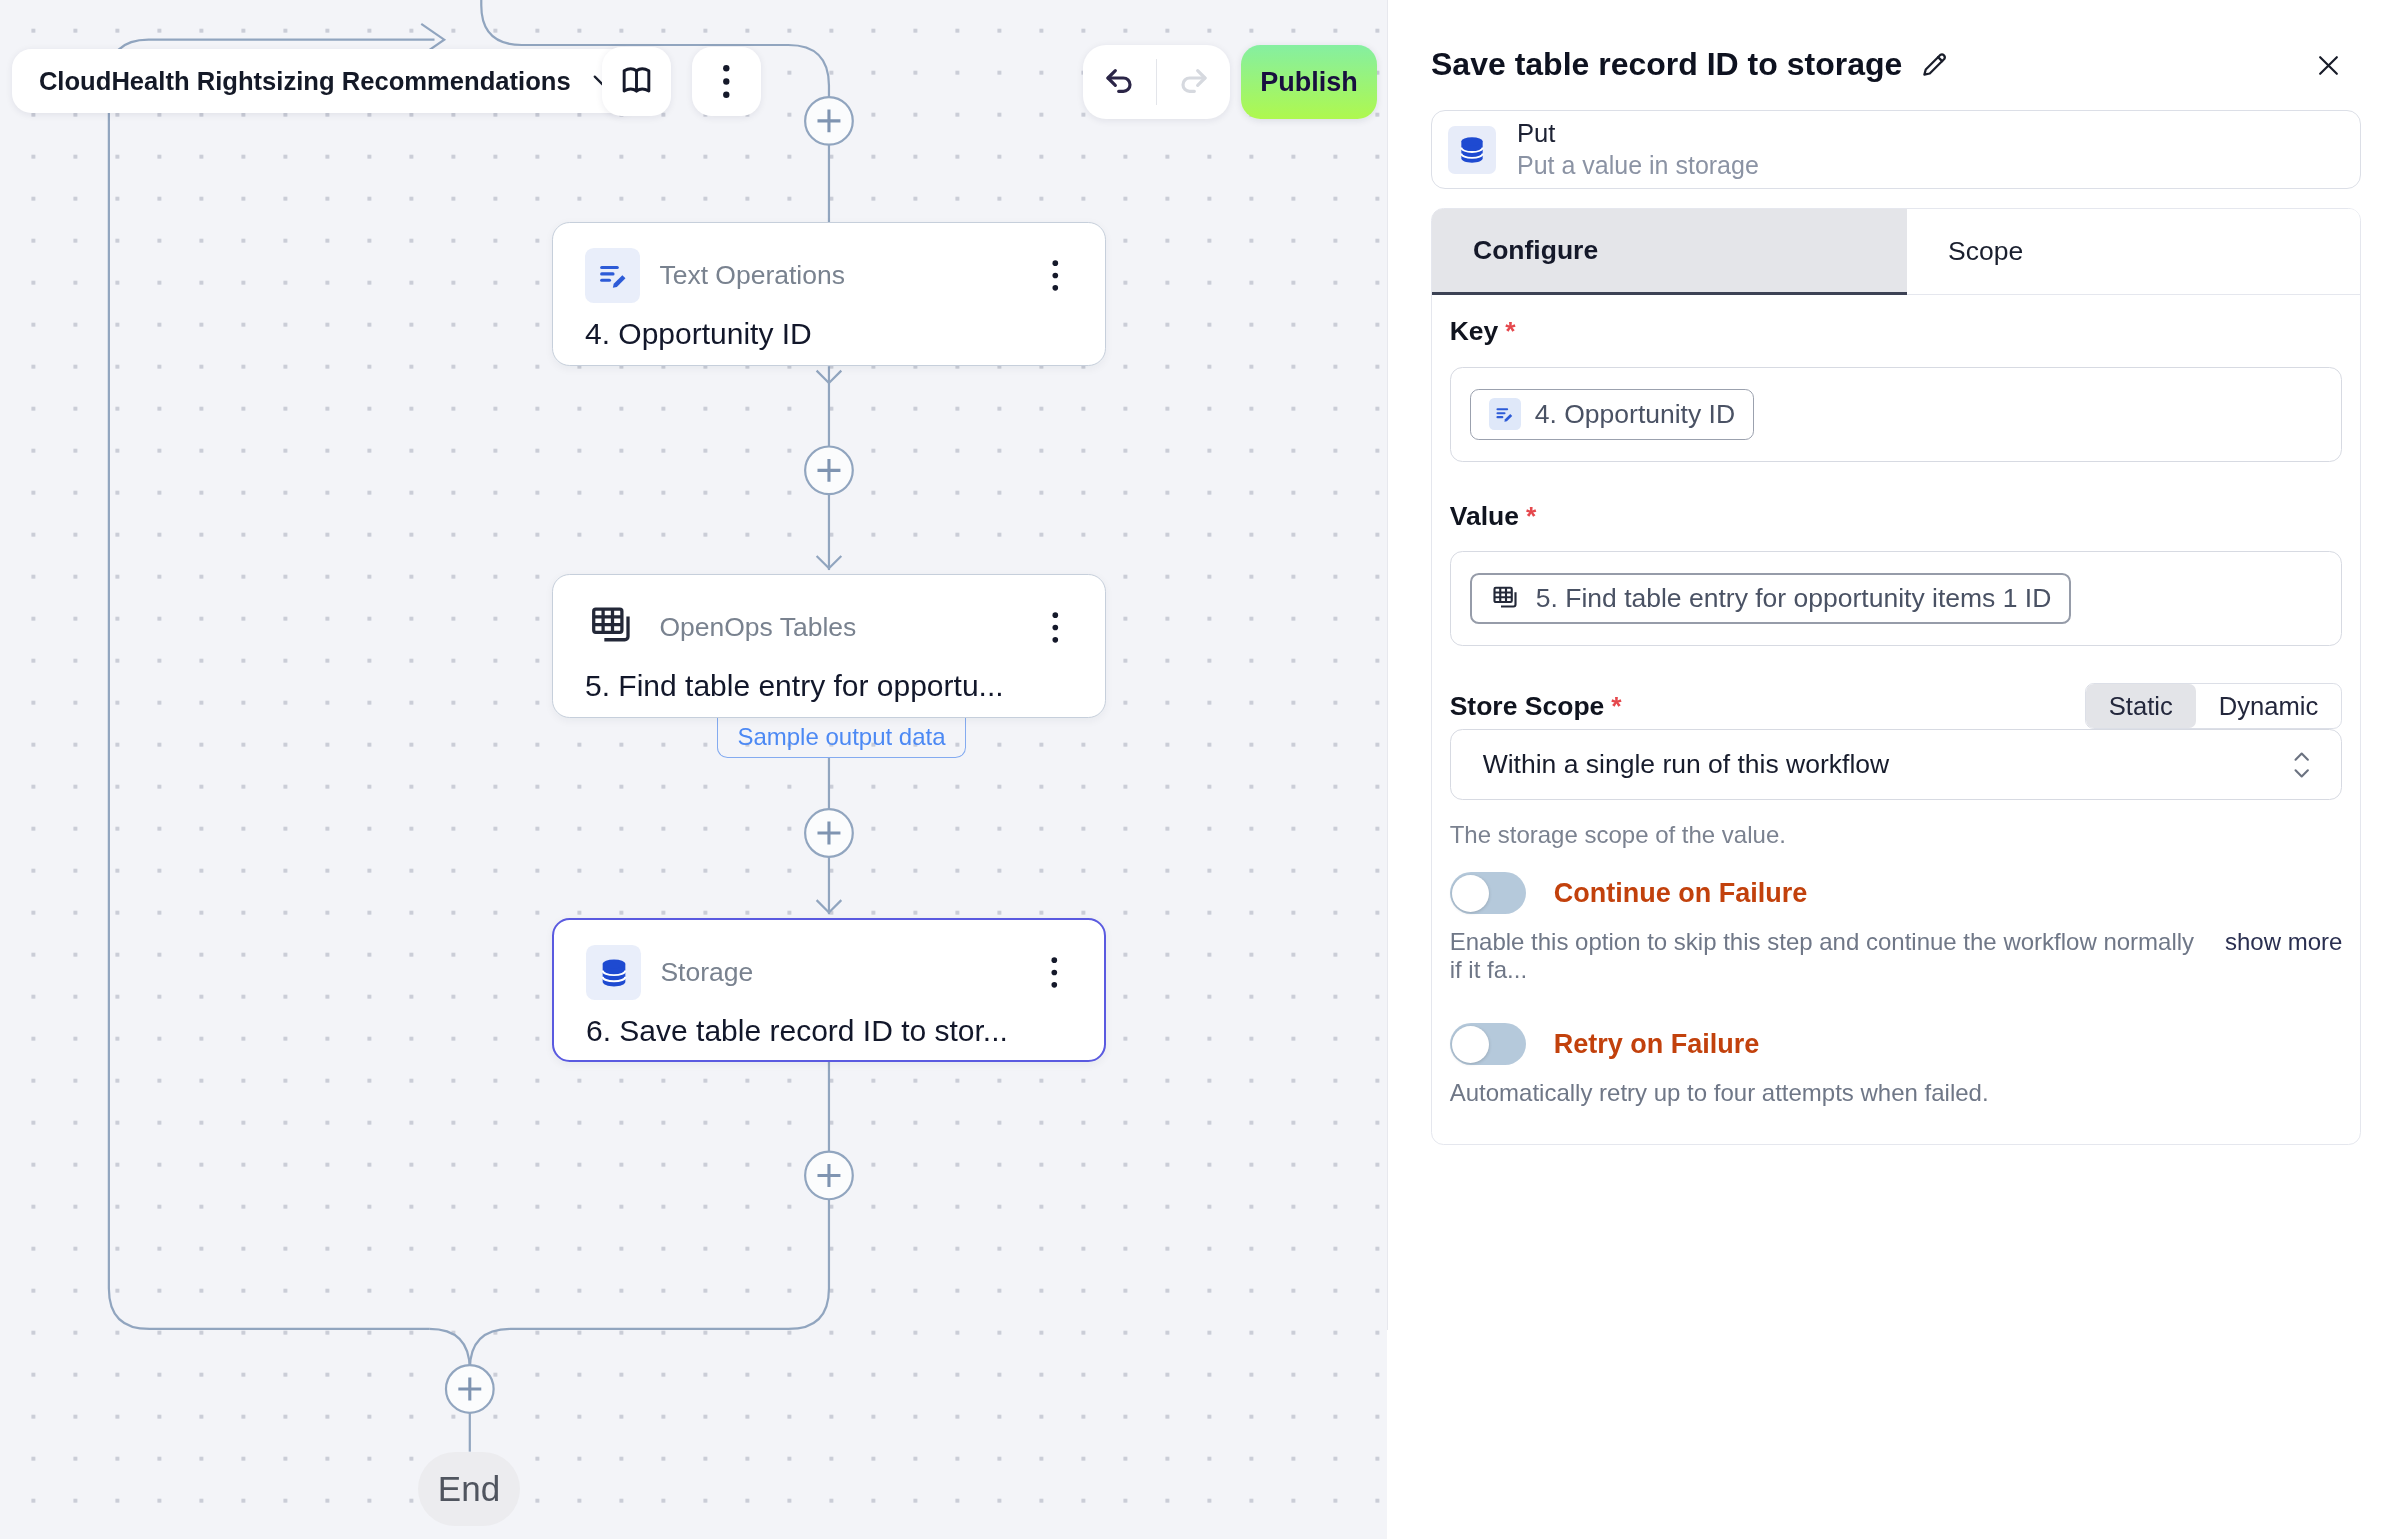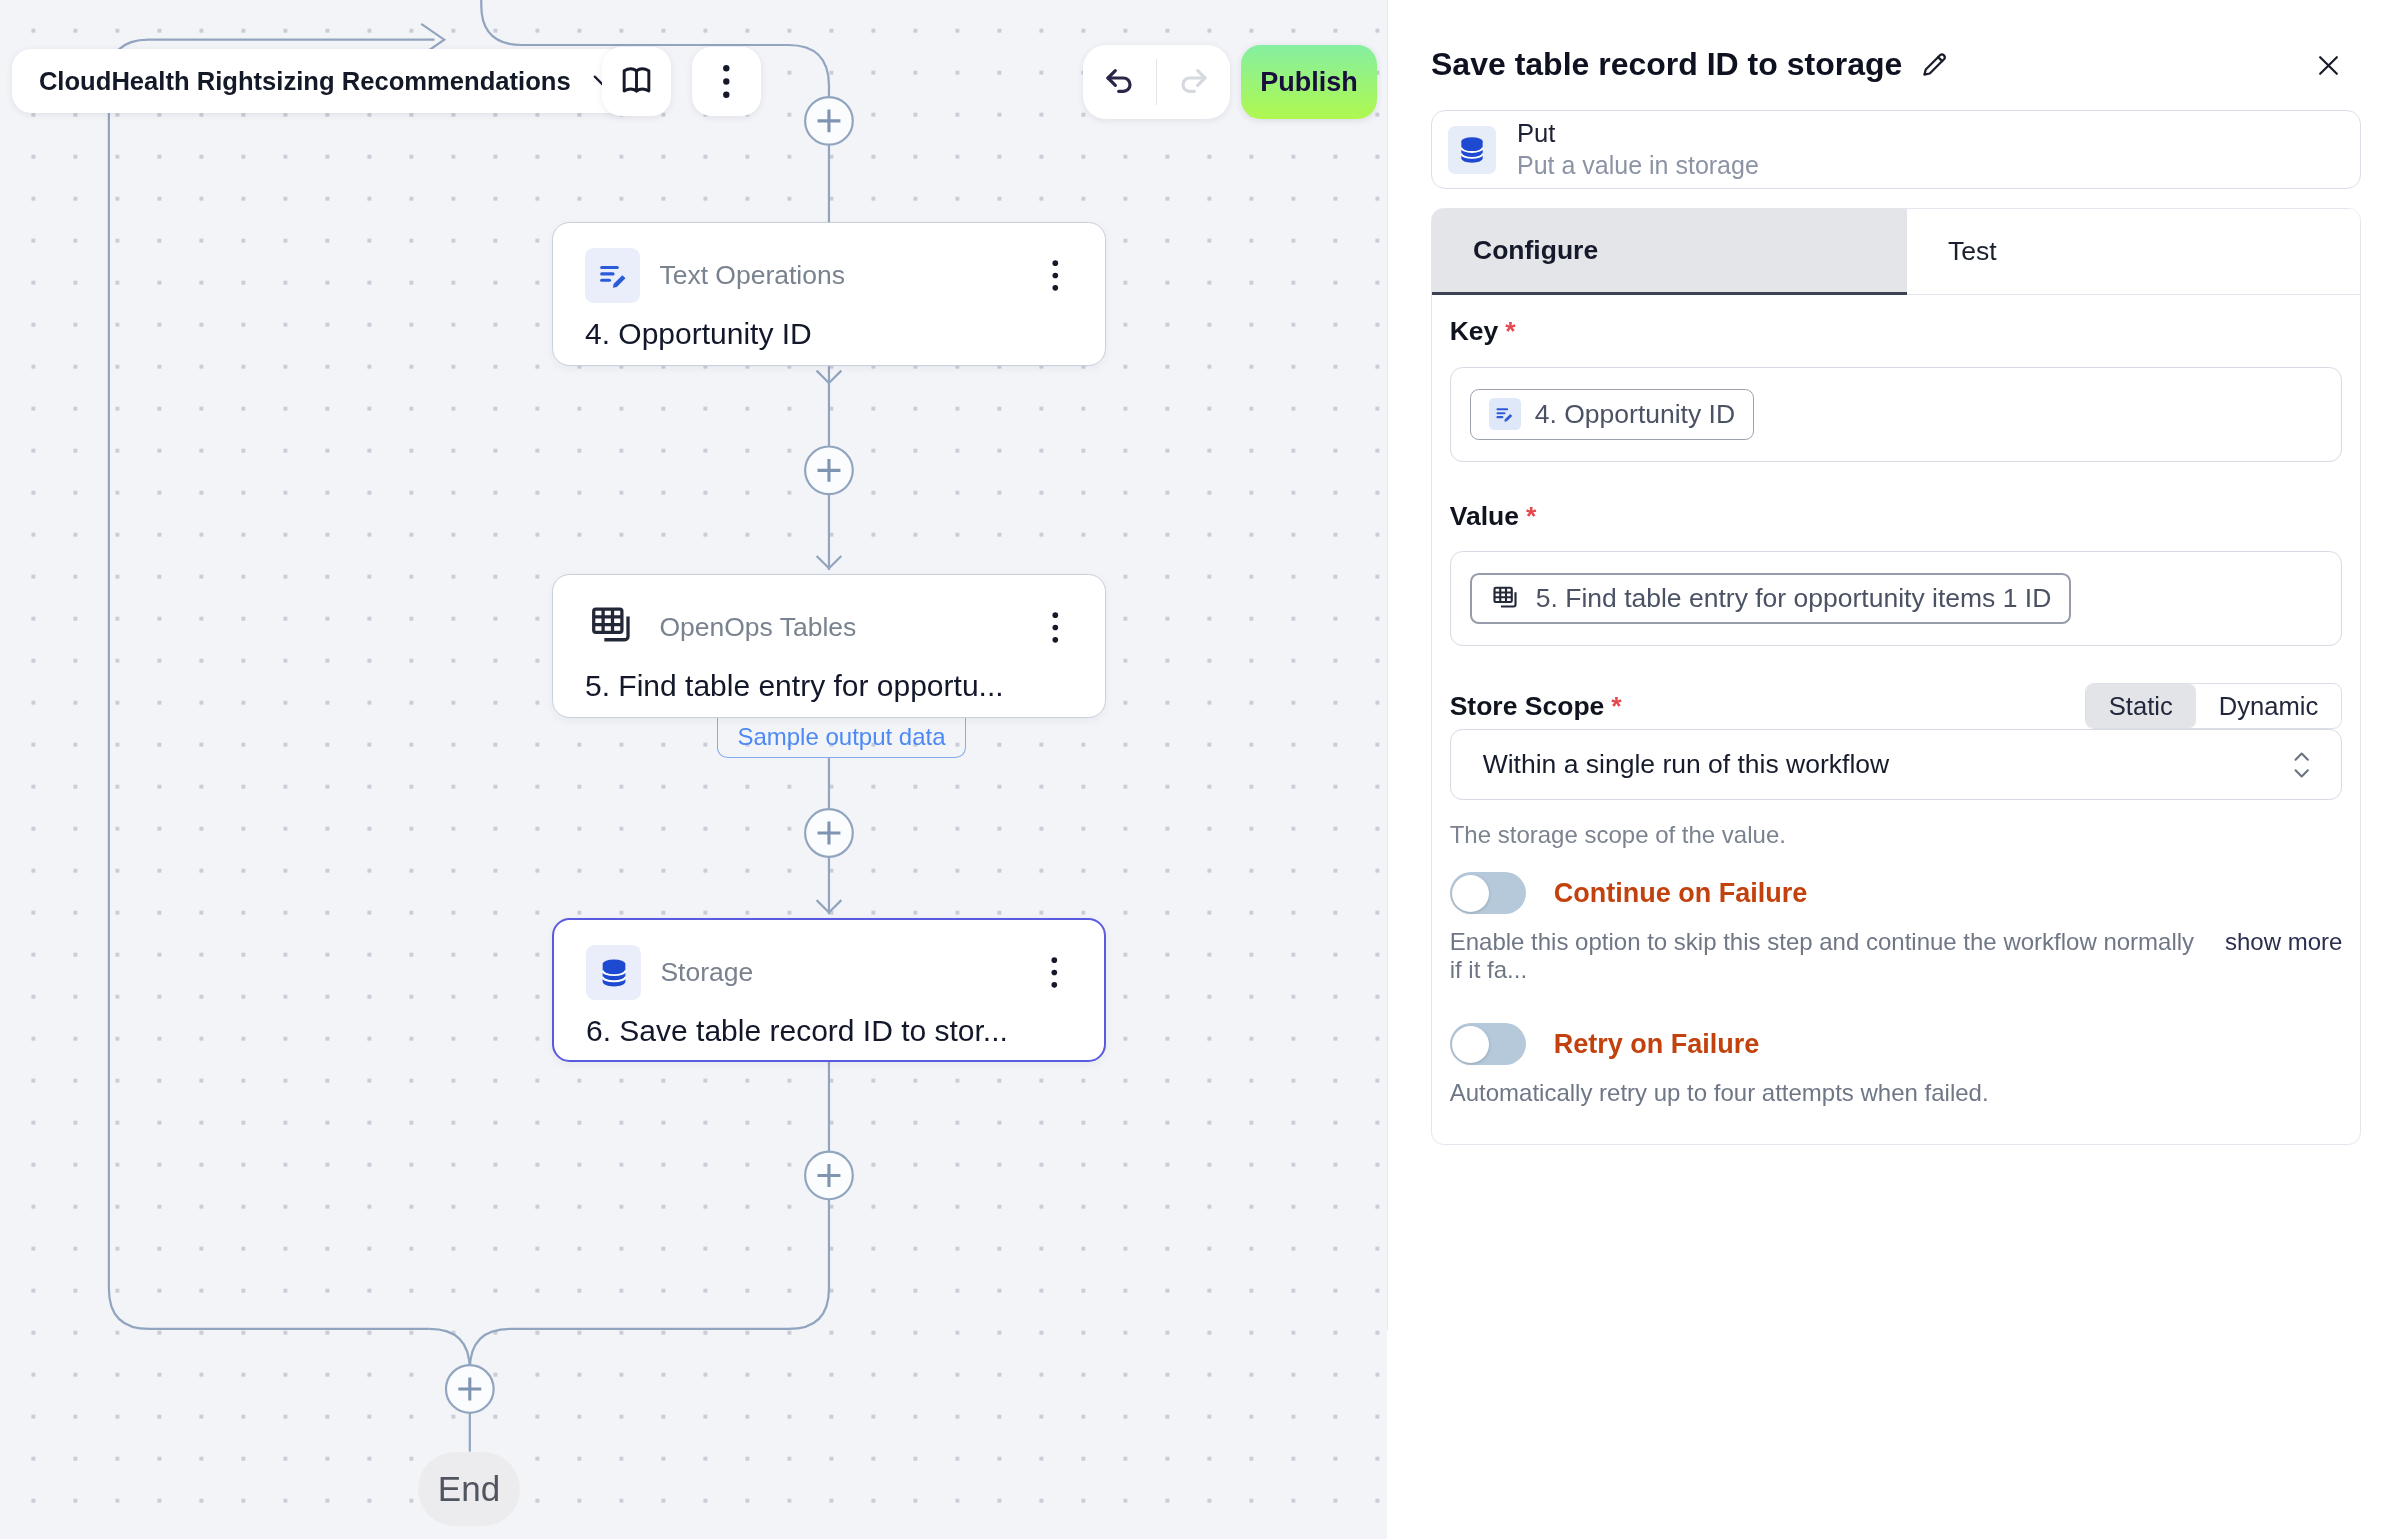--- a/index.html
+++ b/index.html
@@ -295,21 +295,21 @@
       </span>
       <span>
         <div class="action-name">Put</div>
         <div class="action-desc">Put a value in storage</div>
       </span>
     </div>
 
     <div class="config-card">
       <div class="tab-row">
         <div class="tab tab-configure">Configure</div>
-        <div class="tab tab-test">Test</div>
+        <div class="tab tab-test">Scope</div>
       </div>
 
       <div class="config-body">
         <div class="field-label"><span>Key</span><span class="req-star">*</span></div>
         <div class="input-box">
           <span class="chip">
             <span class="chip-tile">
               <svg width="21" height="21" viewBox="0 0 24 24">
                   <g stroke="#2d5bd7" stroke-width="2.4" stroke-linecap="round" fill="none">
                     <path d="M4 6 H15"></path>

